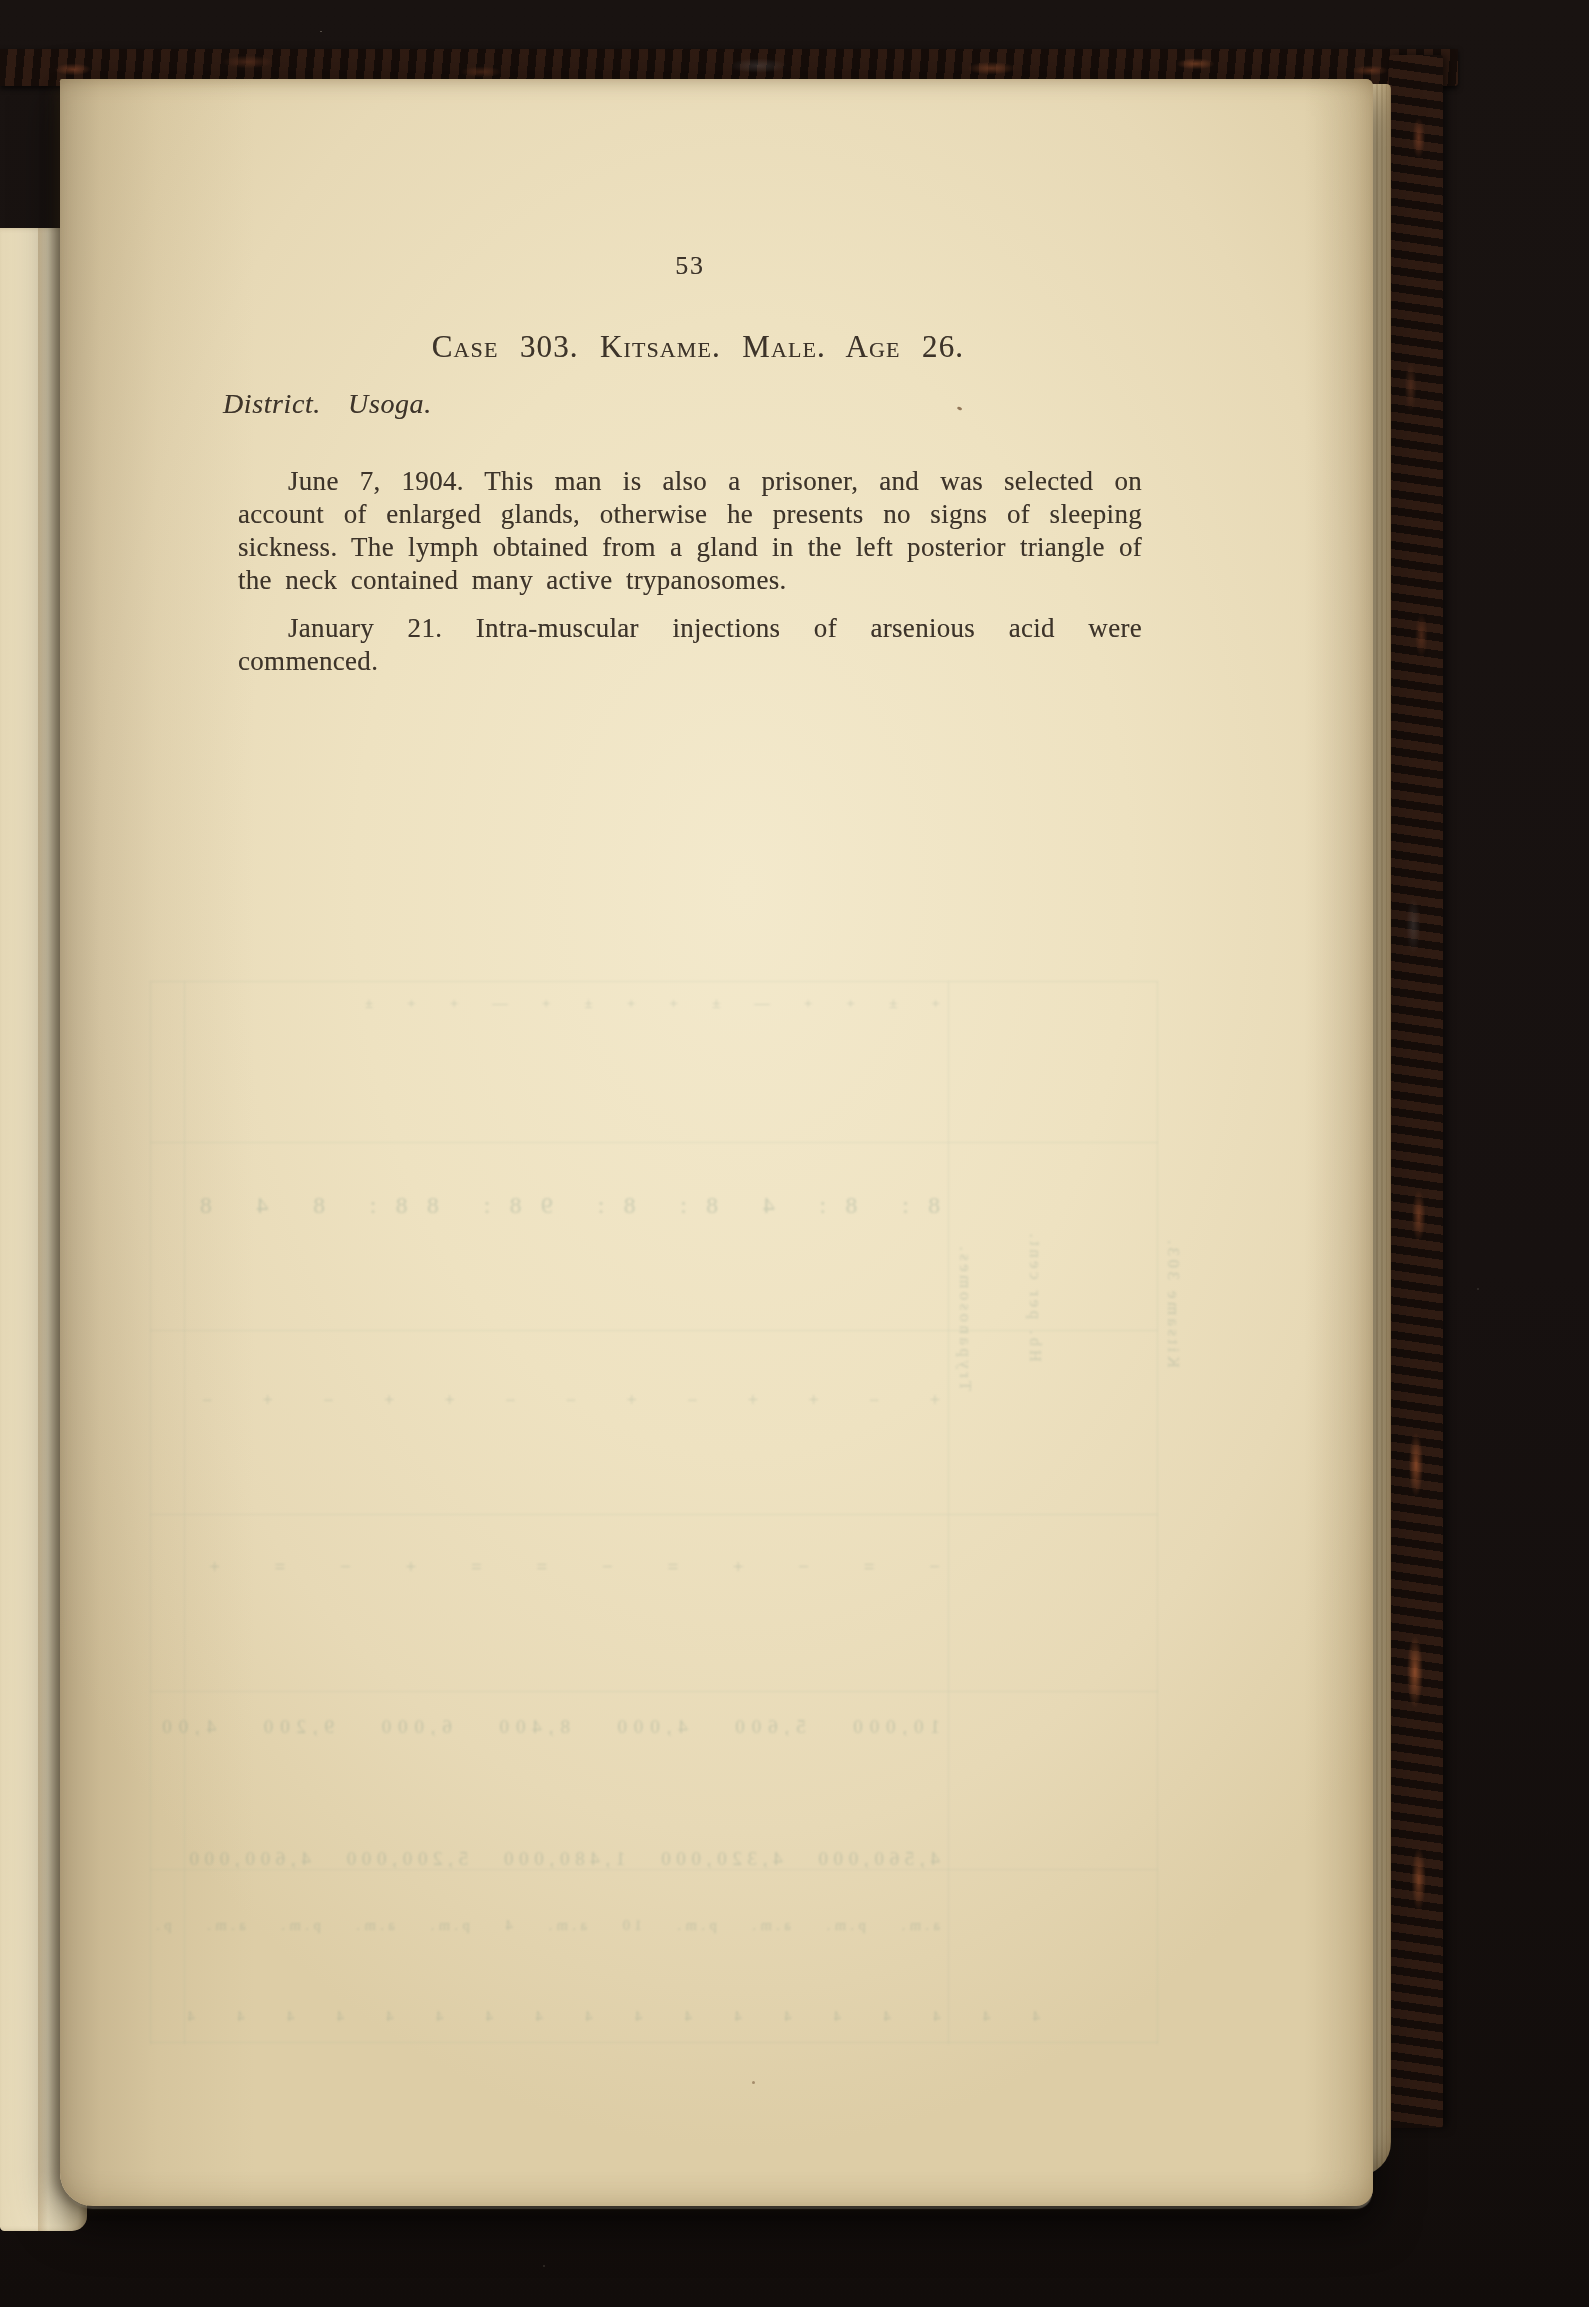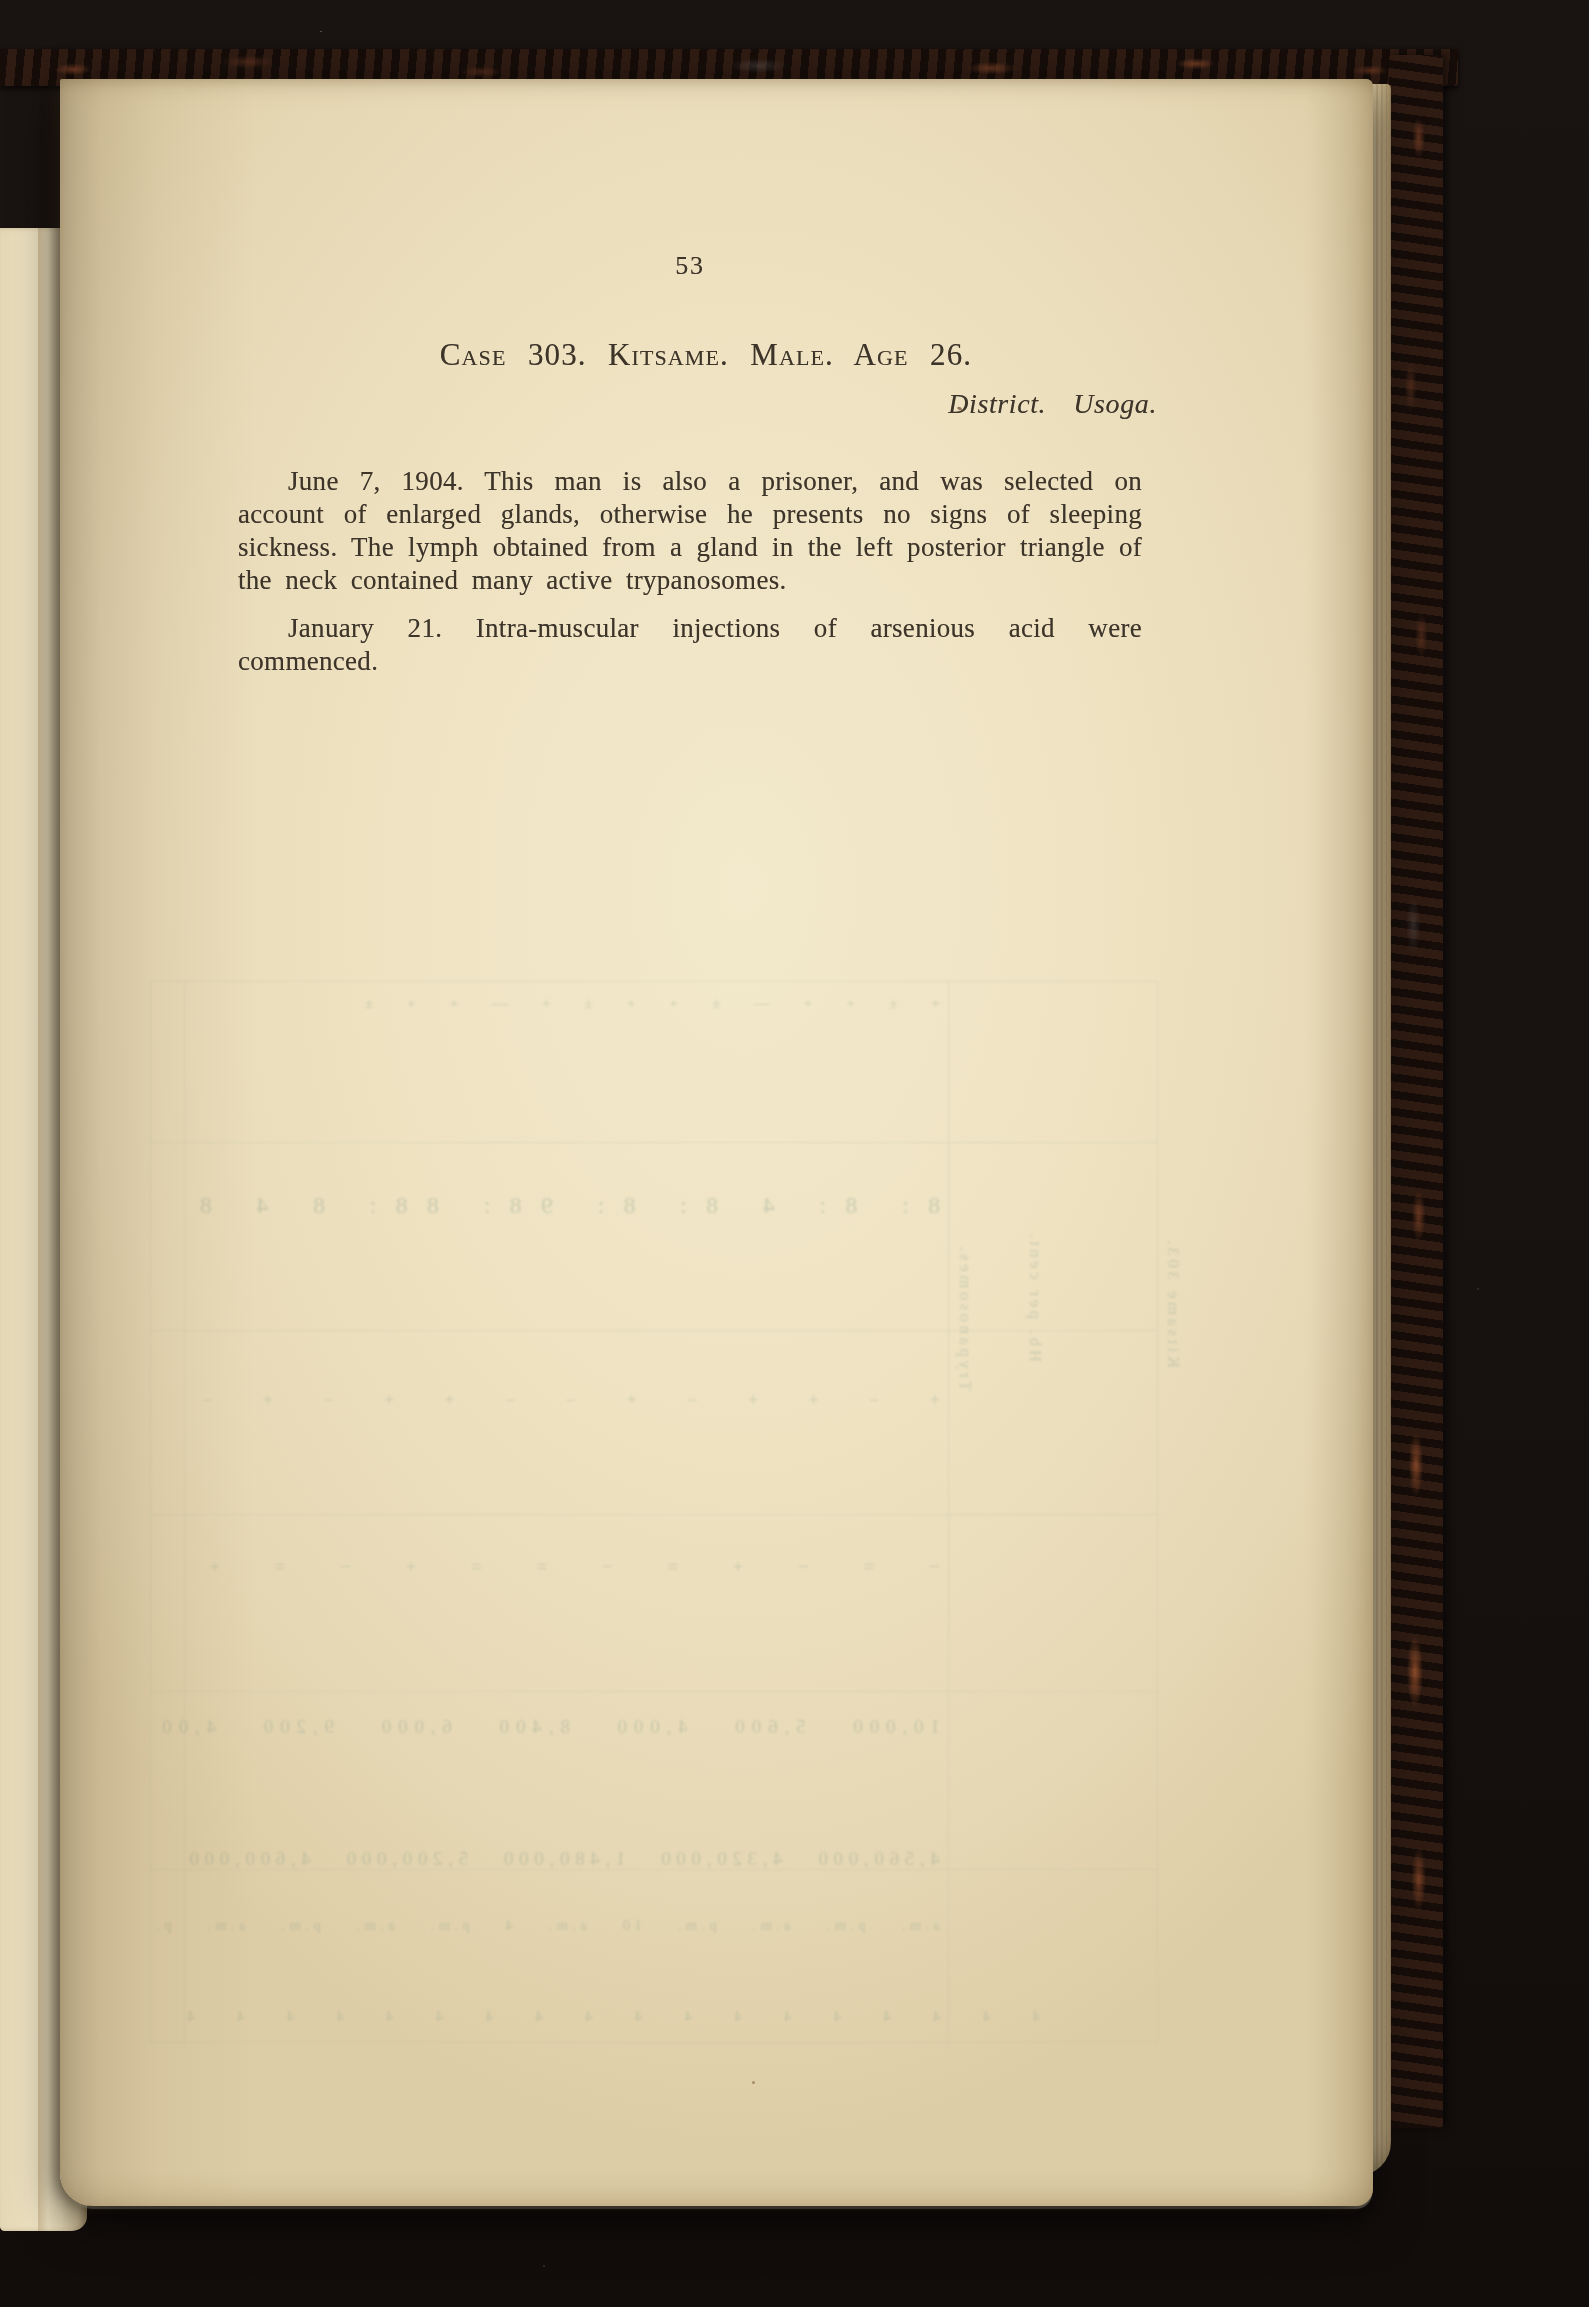--- a/index.html
+++ b/index.html
@@ -116,27 +116,27 @@
   .speck.s1 { left: 897px; top: 328px; width: 5.2px; height: 3.4px; transform: rotate(25deg); }
   .speck.s2 { left: 692px; top: 2002px; width: 3.4px; height: 3.4px; opacity: .5; }
 
   
   .content { position: absolute; left: 163px; top: 0; width: 934px; color: #3d342a; }
   .page-number {
     position: absolute; left: 0; top: 172px; width: 100%;
     text-align: center; font-size: 26px; letter-spacing: 1.7px;
   }
   .case-heading {
-    position: absolute; left: 0; top: 242px; width: 100%; margin: 16px;
+    position: absolute; left: 0; top: 242px; width: 100%; margin: 8px;
     text-align: center; font-weight: normal;
     font-variant: small-caps; font-size: 31px; word-spacing: 12.6px; letter-spacing: 1.1px;
   }
   .district-heading {
     position: absolute; left: 0; top: 309px; width: 100%; margin: 0;
-    text-align: right; font-weight: normal; font-style: italic;
+    text-align: left; font-weight: normal; font-style: italic;
     font-size: 28px; word-spacing: 19.5px; letter-spacing: 0.6px;
   }
   .bodytext {
     position: absolute; left: 0; top: 371px; width: 100%;
     font-size: 27px; line-height: 33px; text-align: justify;
     word-spacing: 6.3px; letter-spacing: 0.3px;
   }
   .bodytext p { margin: 15px; text-indent: 50px; }
   .page-number, .case-heading, .district-heading, .bodytext {
     text-shadow: 0 0 0.6px rgba(61,52,42,.45);

